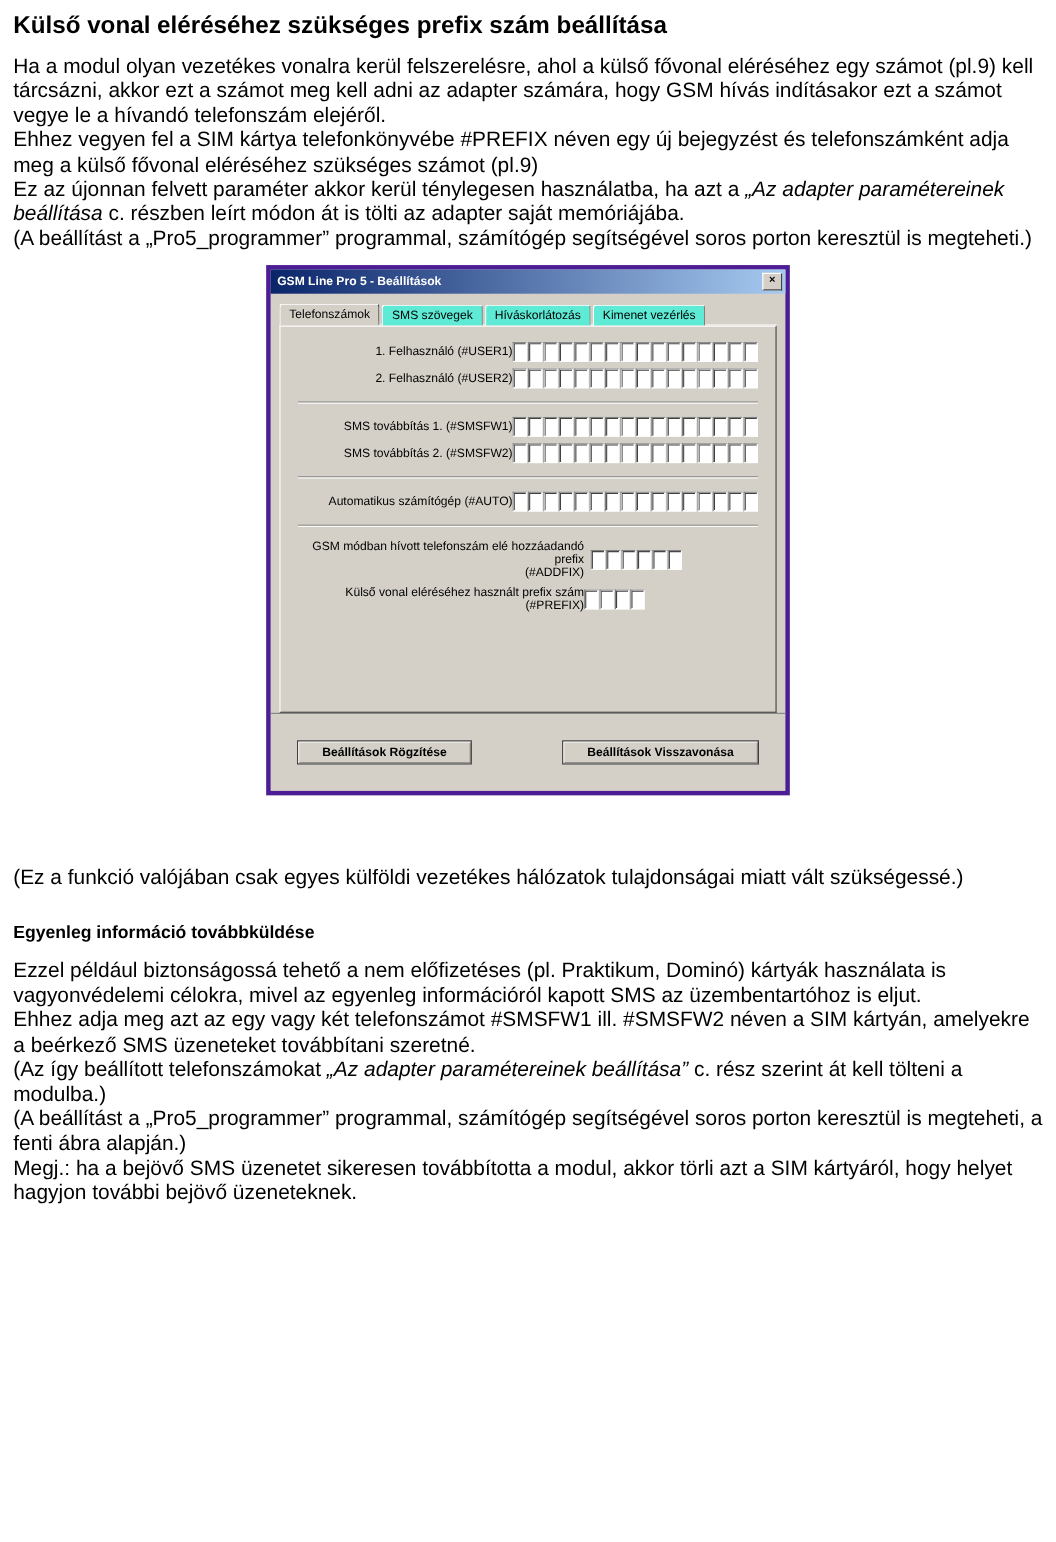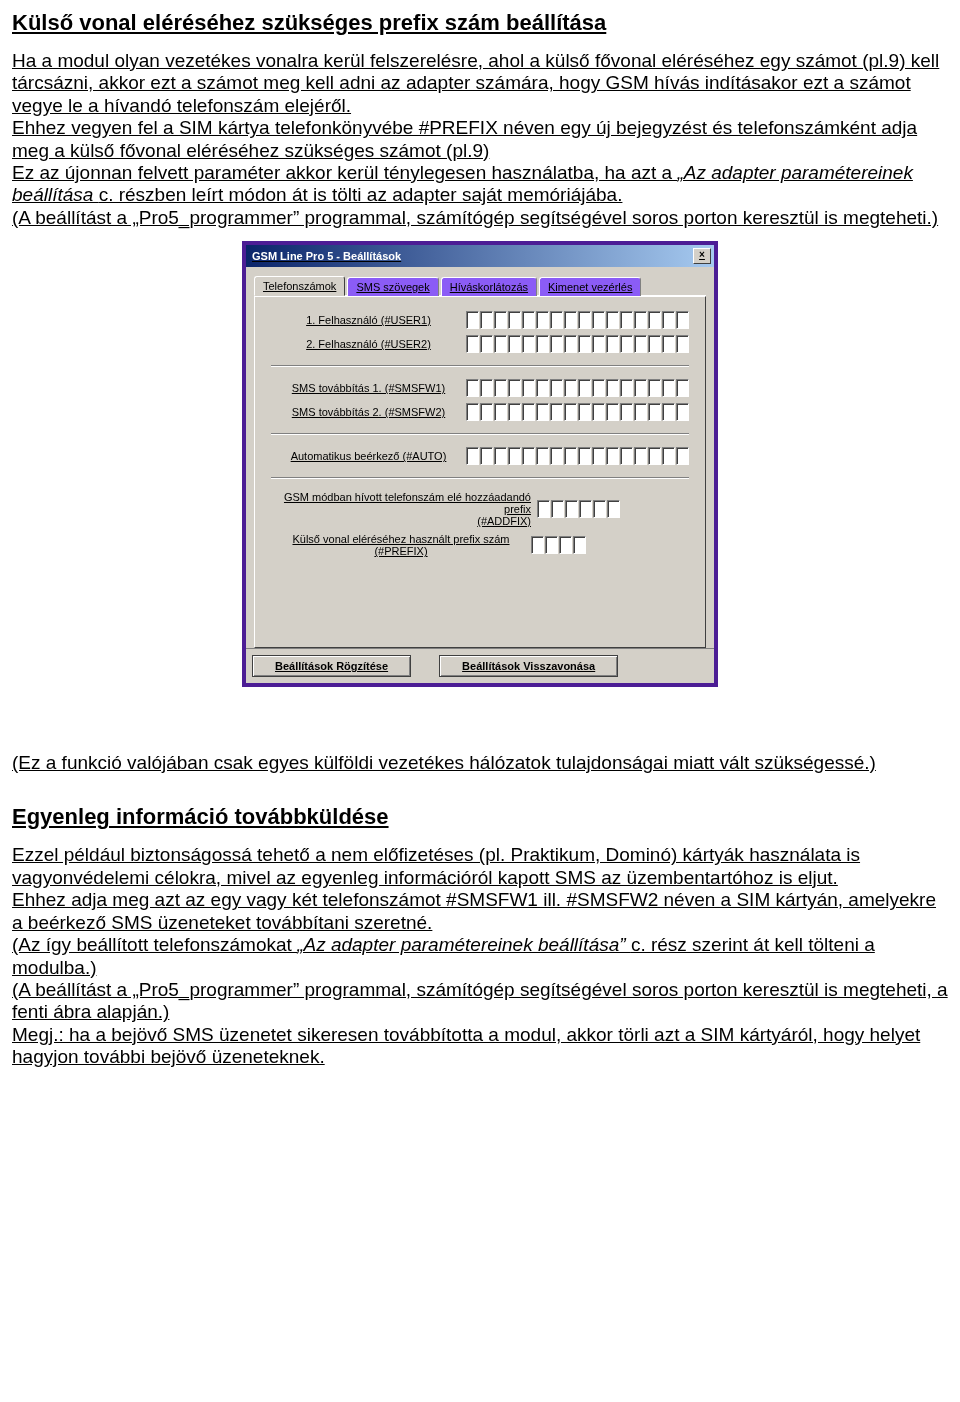--- a/index.html
+++ b/index.html
@@ -5,29 +5,28 @@
   body {
     margin: 0;
     padding: 0;
     font-family: Arial, Helvetica, sans-serif;
     background: #fff;
     color: #000;
     width: 960px;
   }
   .page {
     padding: 10px 12px 20px 12px;
-    text-decoration: underline;
   }
   .h1 {
     font-size: 22px;
     font-weight: bold;
     margin: 0 0 14px 0;
   }
   .h2 {
-    font-size: 22px;
+    font-size: 16px;
     font-weight: bold;
     margin: 30px 0 14px 0;
   }
   .para {
     font-size: 19px;
     line-height: 1.18;
     margin: 0 0 12px 0;
   }
   .italic { font-style: italic; }
   .screenshot-wrap {
@@ -70,21 +69,21 @@
   .tabs-area {
     padding: 8px 8px 0 8px;
   }
   .tabs {
     display: flex;
     border-bottom: 1px solid #fff;
   }
   .tab {
     border: 1px solid #808080;
     border-bottom: none;
-    background: #8b5cf6;
+    background: #5eead4;
     padding: 3px 8px 3px 8px;
     font-size: 11px;
     margin-right: 2px;
     border-top-left-radius: 3px;
     border-top-right-radius: 3px;
     position: relative;
     top: 1px;
   }
   .tab.active {
     background: #d4d0c8;
@@ -108,21 +107,21 @@
     position: relative;
     background: #d4d0c8;
   }
   .row {
     display: flex;
     align-items: center;
     margin-bottom: 6px;
   }
   .row .lbl {
     width: 260px;
-    text-align: center;
+    text-align: right;
     font-size: 11px;
   }
   .row.right .lbl { text-align: right; padding-right: 6px; }
   .cells {
     display: flex;
     gap: 0;
   }
   .cell {
     width: 11px;
     height: 16px;
@@ -135,23 +134,23 @@
   }
   .cells .cell + .cell { margin-left: 1px; }
   .divider {
     border-top: 1px solid #808080;
     border-bottom: 1px solid #fff;
     margin: 12px 0;
     height: 0;
   }
   .btn-row {
     display: flex;
-    justify-content: flex-start;
+    justify-content: space-between;
     gap: 28px;
-    padding: 6px;
+    padding: 24px;
     border-top: 1px solid #808080;
   }
   .btn {
     background: #d4d0c8;
     border: 1px solid #404040;
     box-shadow: inset 1px 1px 0 #fff, inset -1px -1px 0 #808080;
     padding: 4px 22px;
     font-size: 11px;
     font-weight: bold;
     font-family: Tahoma, Arial, sans-serif;
@@ -273,21 +272,21 @@
                 <div class="cell"></div>
                 <div class="cell"></div>
                 <div class="cell"></div>
                 <div class="cell"></div>
             </div>
           </div>
 
           <div class="divider"></div>
 
           <div class="row">
-            <div class="lbl">Automatikus beérkező (#AUTO)</div>
+            <div class="lbl">Automatikus számítógép (#AUTO)</div>
             <div class="cells">
               <div class="cell"></div>
                 <div class="cell"></div>
                 <div class="cell"></div>
                 <div class="cell"></div>
                 <div class="cell"></div>
                 <div class="cell"></div>
                 <div class="cell"></div>
                 <div class="cell"></div>
                 <div class="cell"></div>

